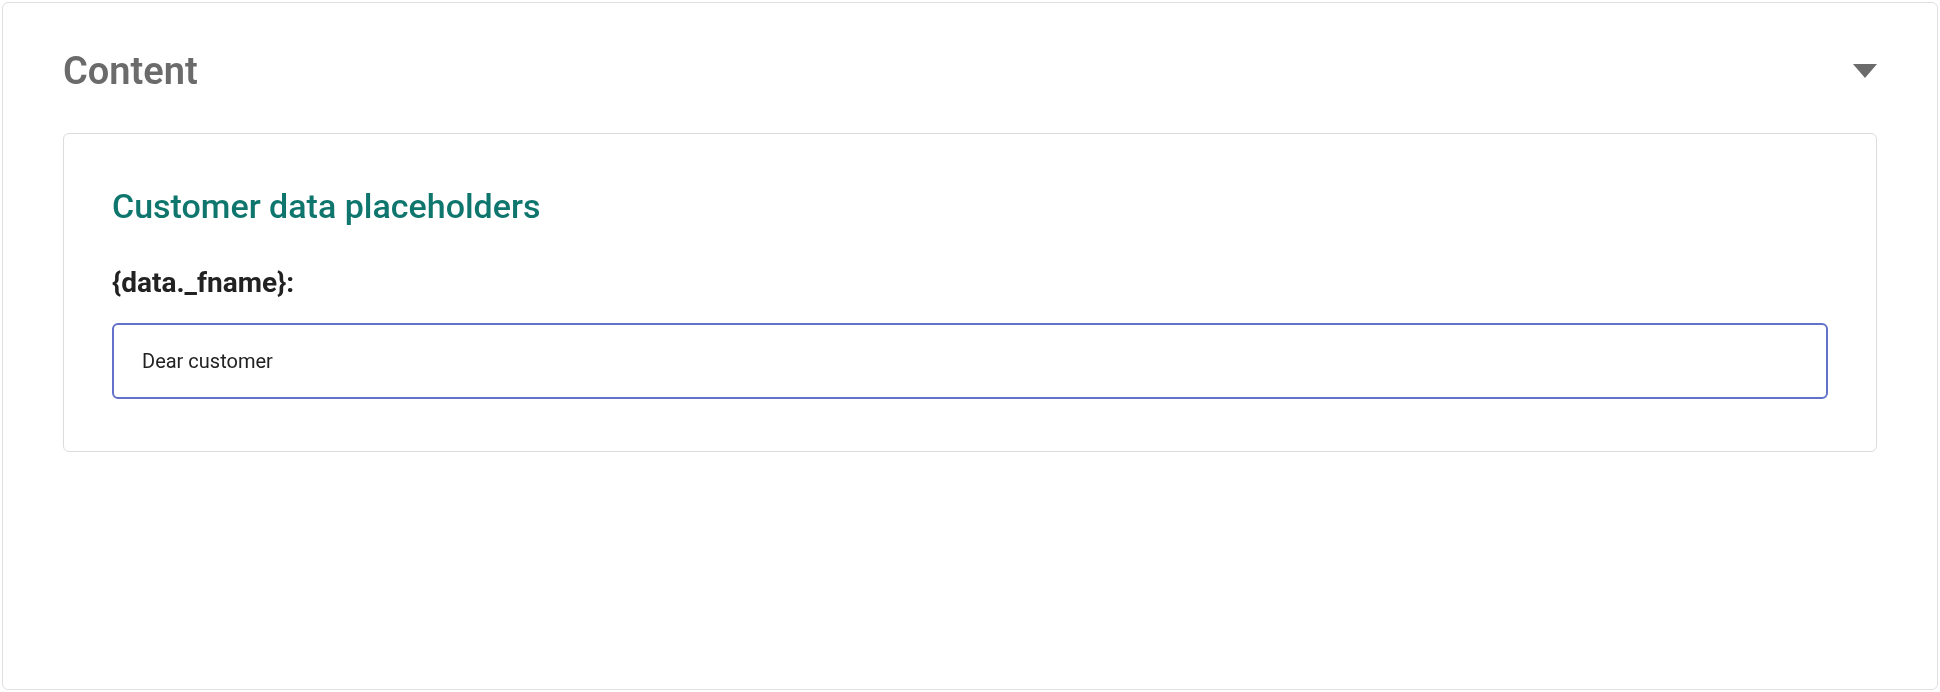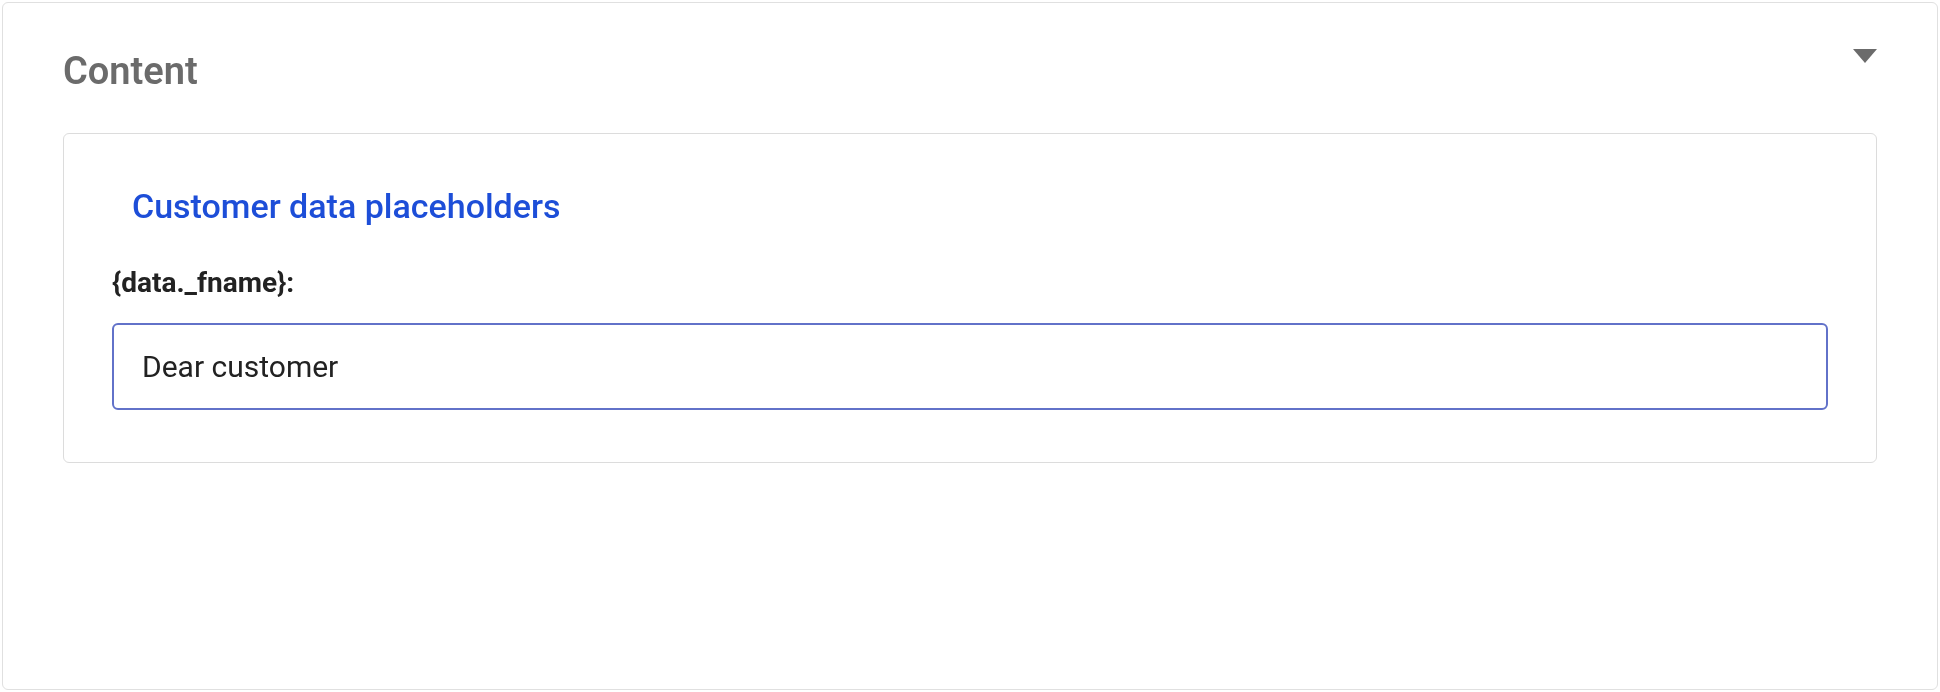--- a/index.html
+++ b/index.html
@@ -16,20 +16,21 @@
       border: 1px solid #e0e0e0;
       border-radius: 6px;
       margin: 2px;
       padding: 0;
       background: #ffffff;
       height: 688px;
     }
     .section-header {
       display: flex;
       justify-content: space-between;
+      align-items: center;
       padding: 46px 60px 22px 60px;
     }
     .section-title {
       font-size: 38px;
       font-weight: 600;
       color: #6b6b6b;
     }
     .collapse-toggle {
       width: 0;
       height: 0;
@@ -41,33 +42,32 @@
     .inner-card {
       border: 1px solid #dcdcdc;
       border-radius: 6px;
       margin: 18px 60px 40px 60px;
       padding: 52px 48px 52px 48px;
       background: #ffffff;
     }
     .card-heading {
       font-size: 34px;
       font-weight: 500;
-      color: #1d4ed8;
+      color: #0f766e;
       margin-bottom: 40px;
-      margin-left: 20px;
     }
     .field-label {
       font-size: 28px;
       font-weight: 700;
       color: #222222;
       margin-bottom: 24px;
     }
     .text-input {
       width: 100%;
-      font-size: 30px;
+      font-size: 20px;
       padding: 24px 28px;
       border: 2px solid #6272c9;
       border-radius: 6px;
       outline: none;
       color: #222222;
       background: #ffffff;
       font-family: inherit;
     }
   </style>
 </head>

